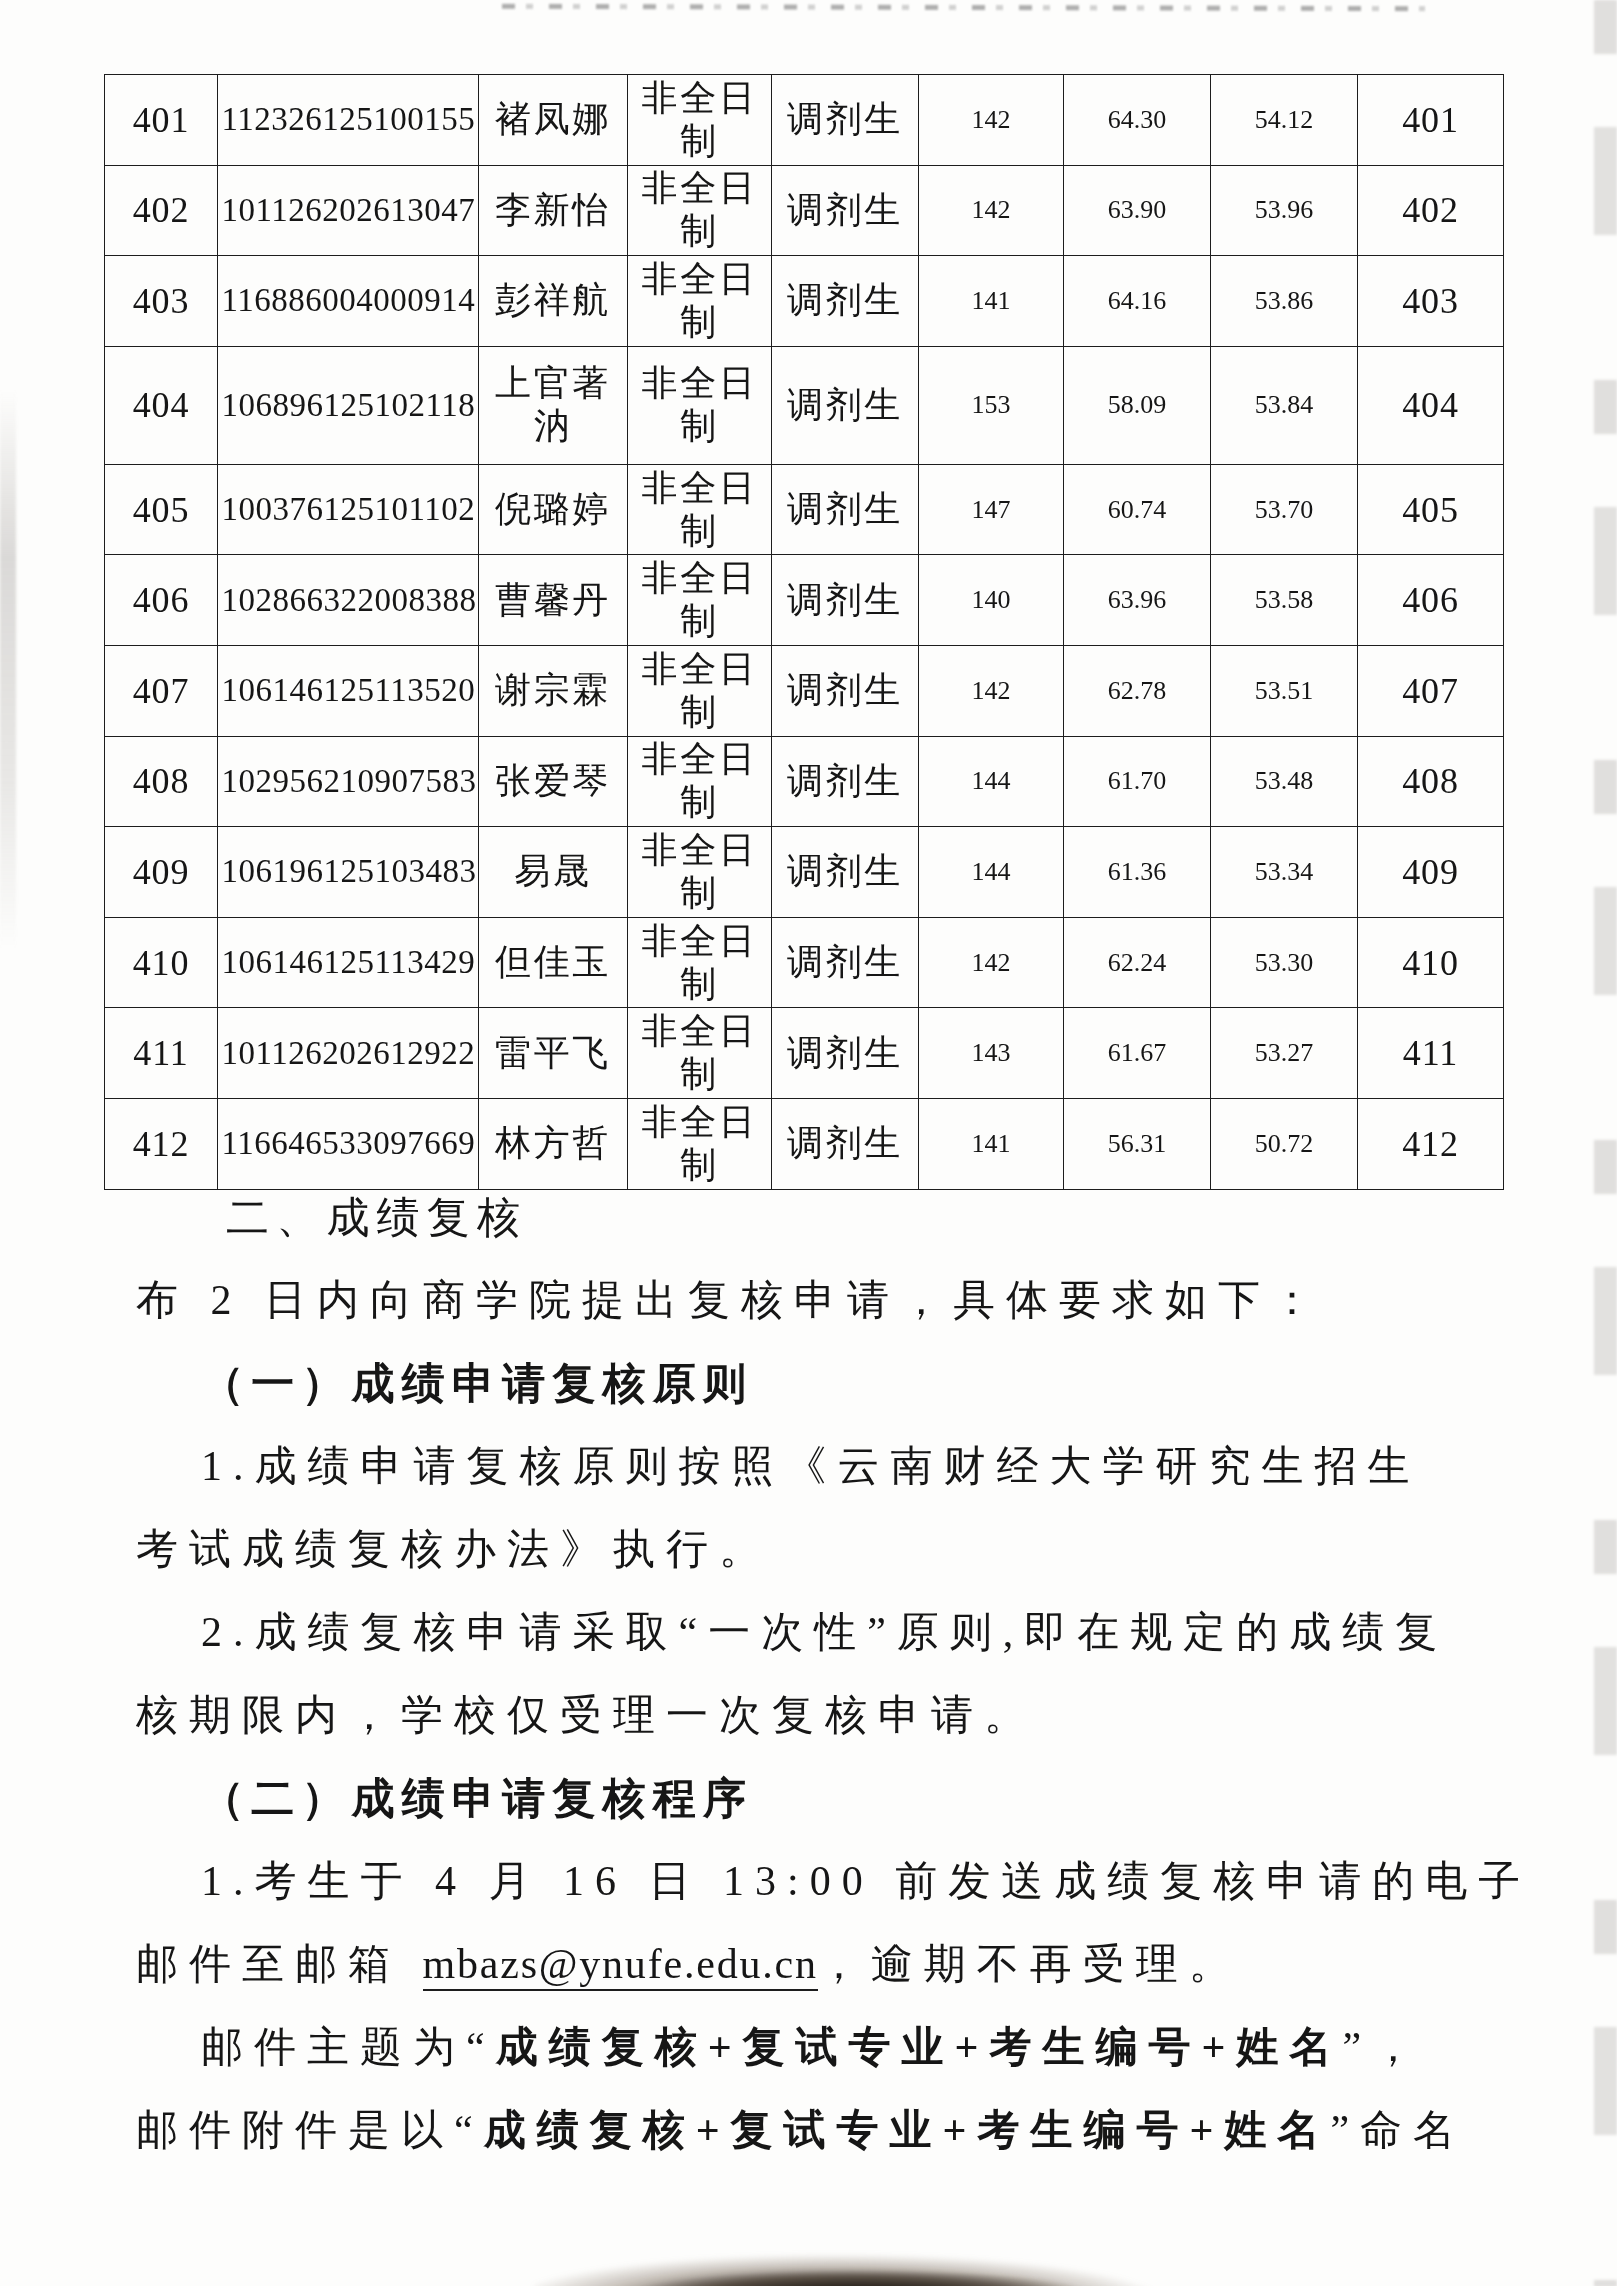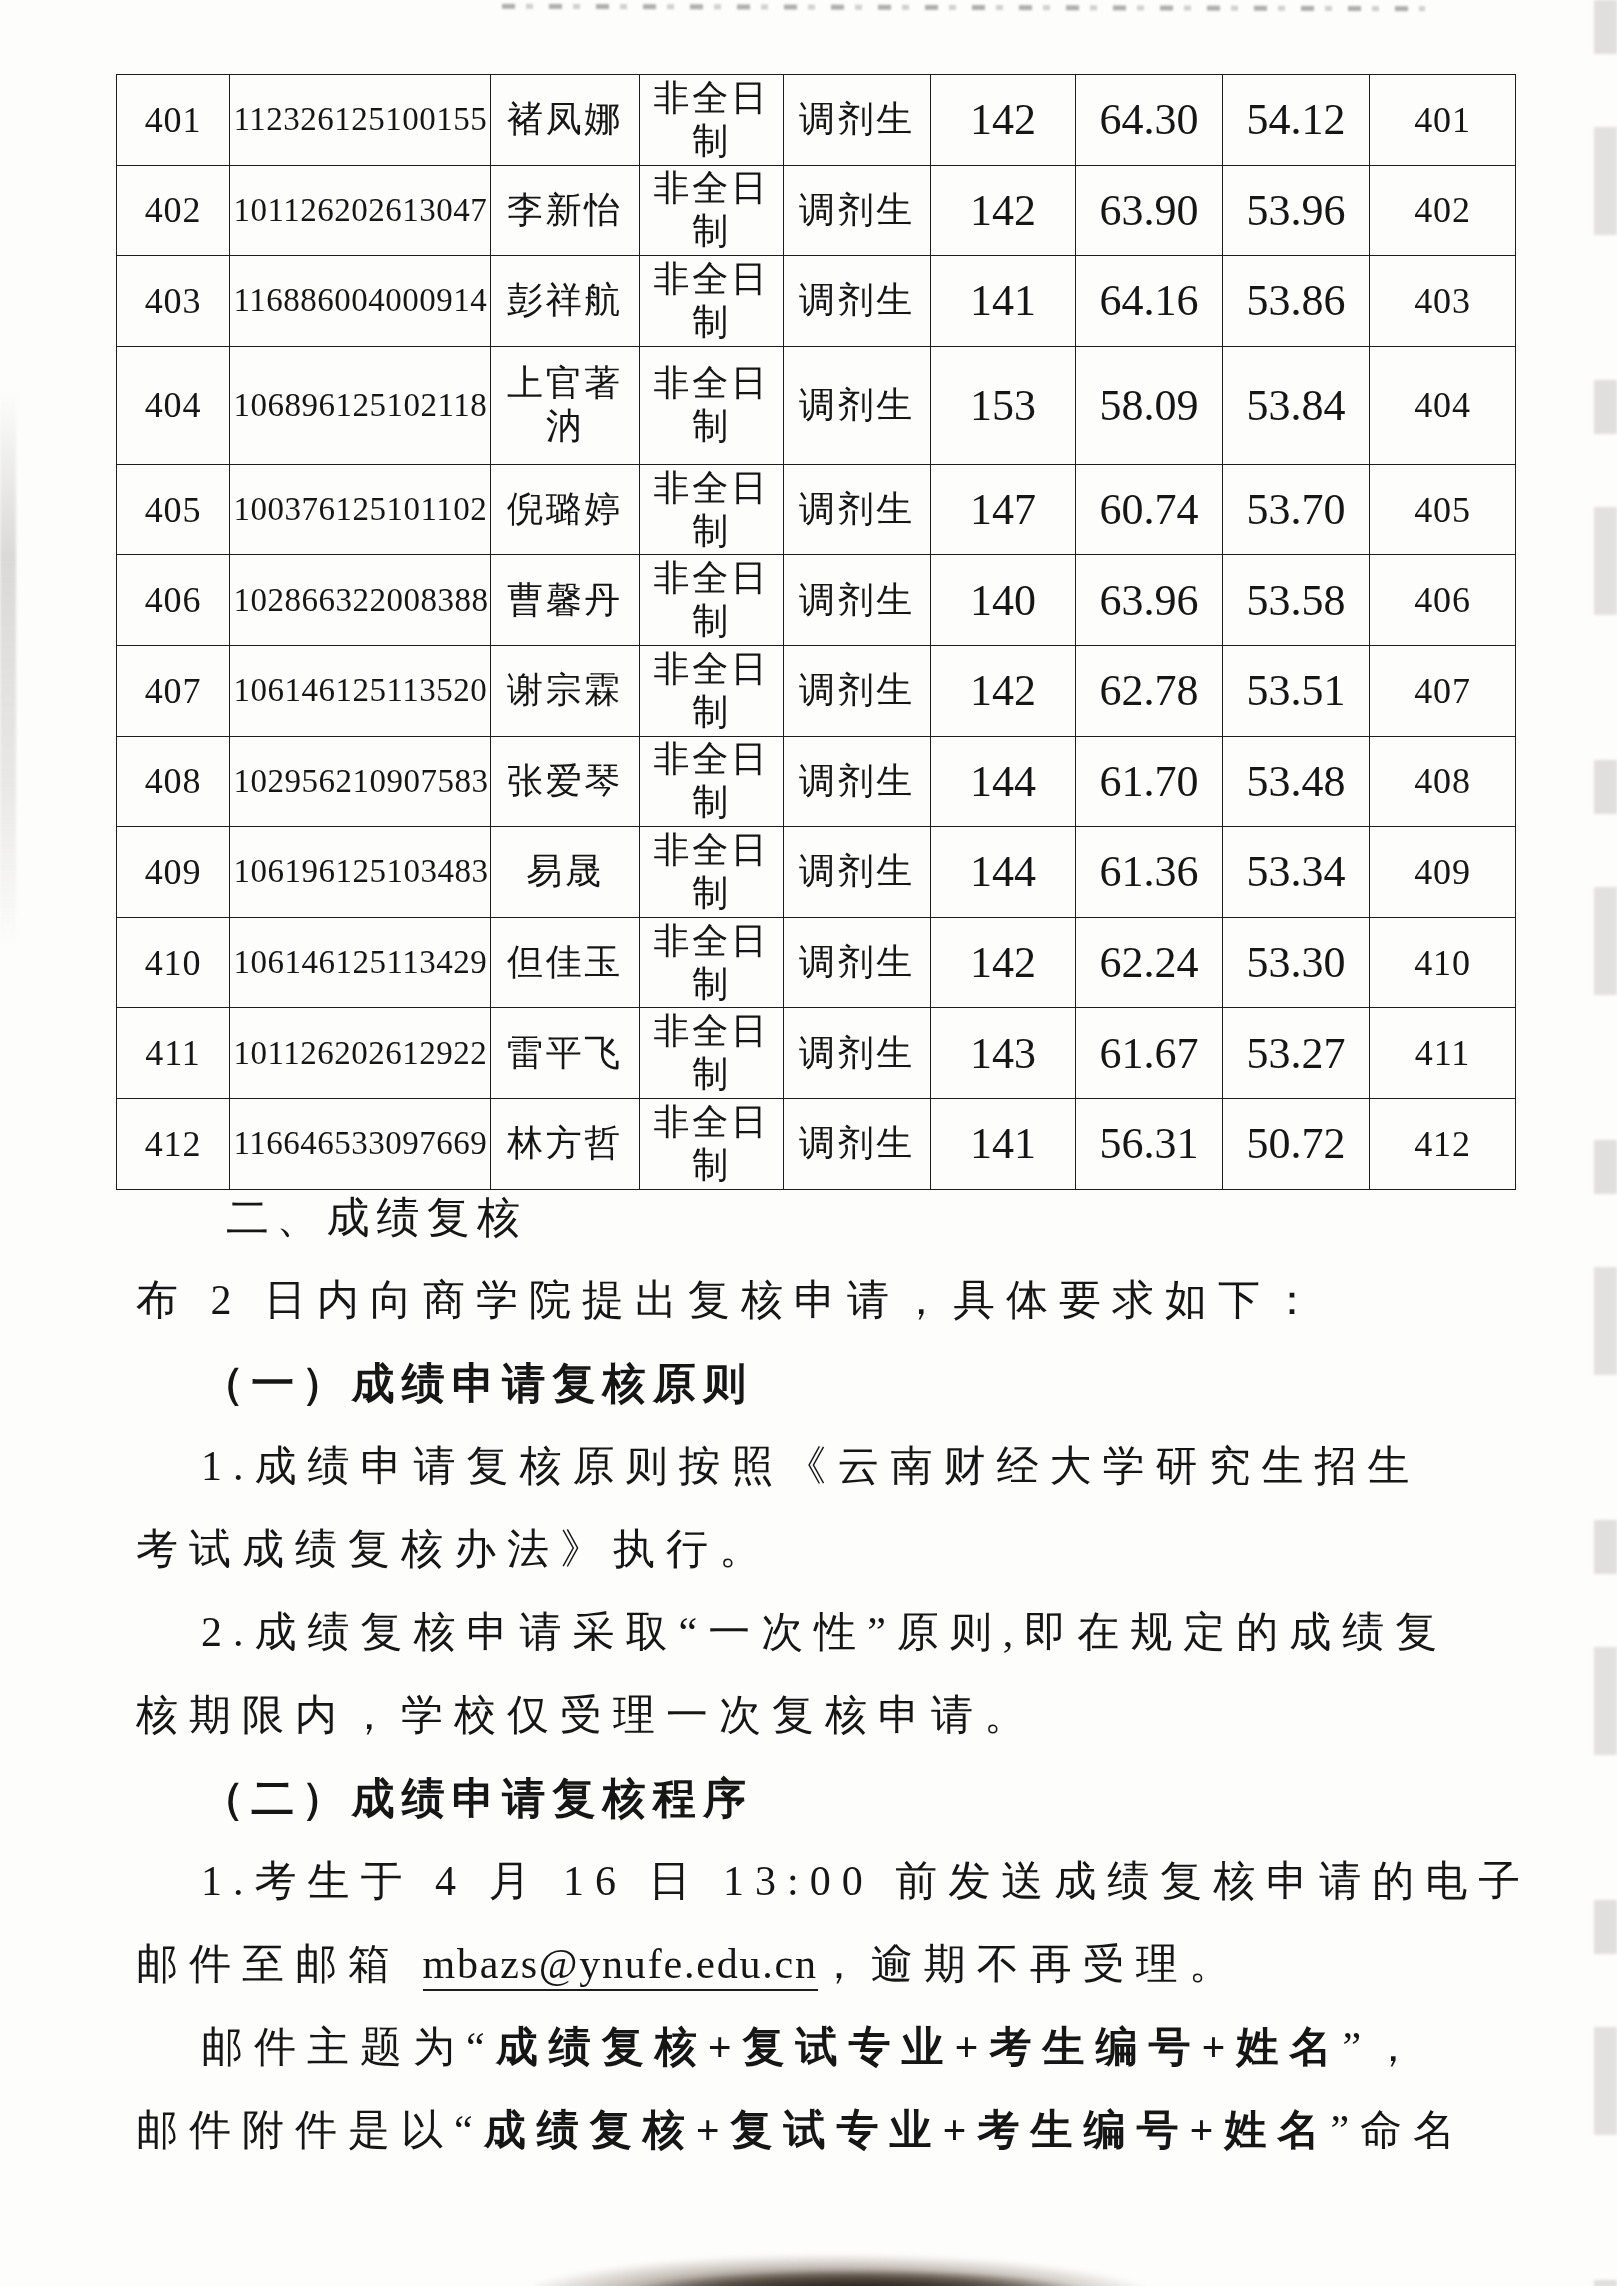--- a/index.html
+++ b/index.html
@@ -41,32 +41,32 @@
     filter:blur(2.7px);
   }
   .bottom-smudge2{
     position:absolute;left:633px;top:2262px;width:507px;height:31px;
     background:radial-gradient(ellipse 60% 100% at 45% 100%,
       rgba(25,20,16,.95) 0%, rgba(60,50,40,.6) 50%, rgba(0,0,0,0) 75%);
     filter:blur(1.8px);
   }
   
   table.score{
-    position:absolute;left:116px;top:74px;width:1397px;
+    position:absolute;left:104px;top:74px;width:1397px;
     border-collapse:collapse;table-layout:fixed;
   }
   table.score td{
     border:1.8px solid #1d1d1d;
     text-align:center;vertical-align:middle;
     padding:1.8px 3.6px;
     overflow:hidden;
   }
   td.c-seq,td.c-rank{font-size:36px;letter-spacing:0.9px;}
   td.c-id{font-size:33px;letter-spacing:0.5px;}
-  td.c-num{font-size:44px;}
+  td.c-num{font-size:26px;}
   td.c-cjk{font-size:36px;letter-spacing:2.7px;line-height:43px;}
   
   .notice{
     position:absolute;left:136px;top:1176px;width:1370px;
   }
   .nline{
     height:83px;line-height:83px;
     font-size:42px;letter-spacing:11px;
     white-space:nowrap;
   }

